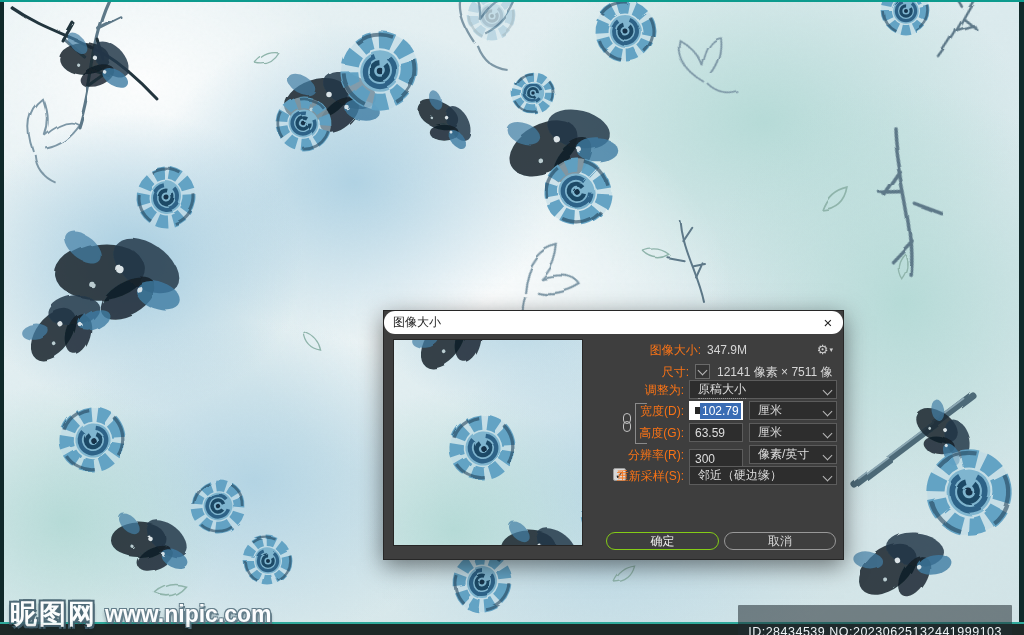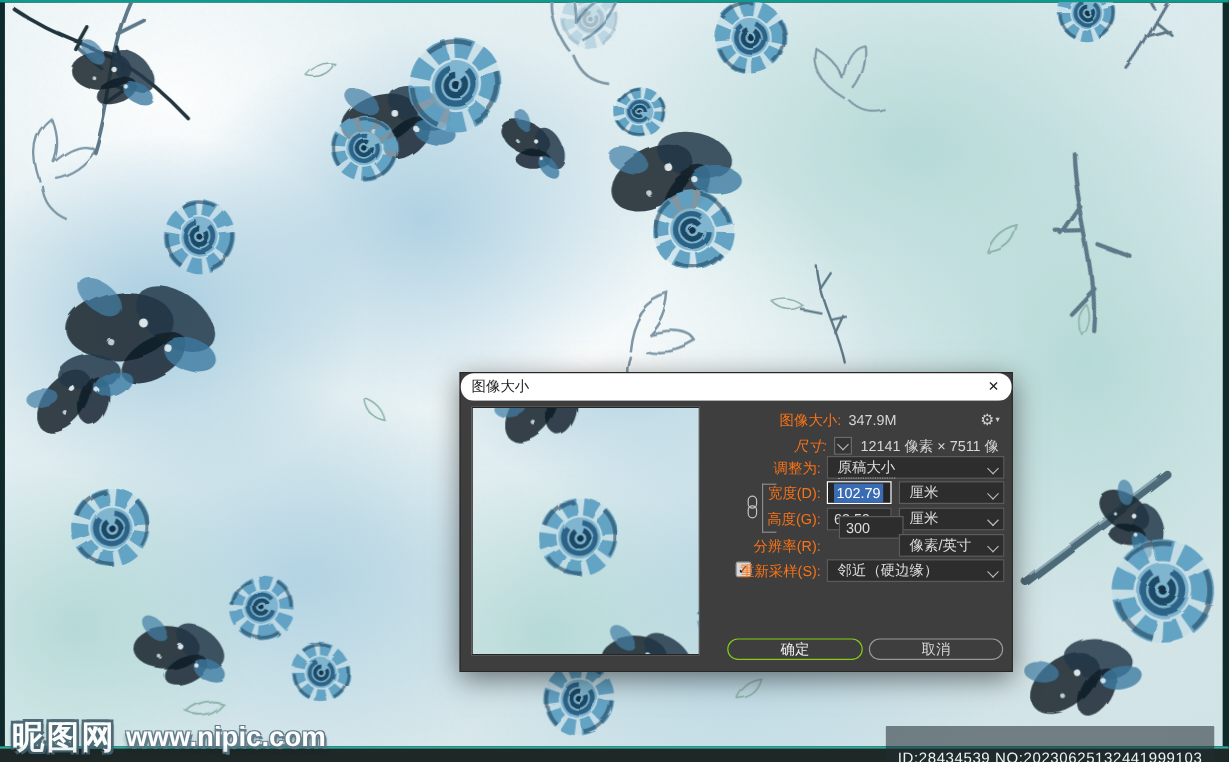--- a/index.html
+++ b/index.html
@@ -35,21 +35,21 @@
   .body { position:absolute; left:0; top:23px; right:0; bottom:0; background:#3e3e3e; }
 
   .preview { position:absolute; left:9px; top:5px; width:190px; height:207px; background:#e7f1f3;
     border:1px solid #262626; overflow:hidden; }
   .preview svg { display:block; }
   .lbl { position:absolute; width:150px; text-align:right; font-size:12px; color:#f97316; height:18px; line-height:18px; }
   .val-text { position:absolute; font-size:12px; color:#d6d6d6; line-height:18px; }
 
   .field { position:absolute; height:19px; background:#2d2d2d; border:1px solid #5c5c5c;
     font-size:12px; color:#dedede; display:flex; align-items:center; padding:0 5px; }
-  .field.focused { border:1px solid #ffffff; background:#262626; }
+  .field.focused { border:6px solid #ffffff; background:#262626; }
   .field.focused .sel { background:#3a6cb4; color:#ffffff; padding:1px 2px; }
 
   .select { position:absolute; height:19px; background:#2d2d2d; border:1px solid #5c5c5c;
     font-size:12px; color:#dedede; display:flex; align-items:center; padding:0 18px 0 8px; cursor:pointer; }
   .select .chev { position:absolute; right:5px; top:6px; }
   .chev { width:7px; height:7px; display:inline-block; border-left:1.5px solid #b9b9b9;
     border-bottom:1.5px solid #b9b9b9; transform:rotate(-45deg); }
   .dotted-u { border-bottom:1px dotted #9a9a9a; }
 
   .dim-chev-box { position:absolute; width:15px; height:15px; border:1px solid #6a6a6a; background:#353535;
@@ -218,21 +218,21 @@
       <div class="preview">
         <svg width="190" height="207" viewBox="0 330 190 207" xmlns="http://www.w3.org/2000/svg">
           <use href="#bgart"></use>
         </svg>
       </div>
 
       <span class="lbl" style="left:167px; top:7px;">图像大小:</span>
       <span class="val-text" style="left:323px; top:7px;">347.9M</span>
       <span class="gear" style="top:7px;">⚙</span>
 
-      <span class="lbl" style="left:155px; top:29px;font-style:italic;">尺寸:</span>
+      <span class="lbl" style="left:155px; top:29px;">尺寸:</span>
       <span class="dim-chev-box" style="left:311px; top:30px;">
           <span class="chev"></span>
         </span>
       <span class="val-text" style="left:333px; top:29px;">12141 像素 × 7511 像素</span>
 
       <span class="lbl" style="left:150px; top:47px;">调整为:</span>
       <div class="select" style="left:305px; top:46px; width:148px;">
         <span class="dotted-u">原稿大小</span>
         <span class="chev"></span>
       </div>
@@ -259,21 +259,21 @@
       <span class="lbl" style="left:150px; top:90px;">高度(G):</span>
       <div class="field" style="left:305px; top:89px; width:54px;">
         <span>63.59</span>
       </div>
       <div class="select" style="left:365px; top:89px; width:88px;">
         <span>厘米</span>
         <span class="chev"></span>
       </div>
 
       <span class="lbl" style="left:150px; top:112px;">分辨率(R):</span>
-      <div class="field" style="left:305px; top:96px; width:54px;margin-left:10px;">
+      <div class="field" style="left:305px; top:115px; width:54px;">
         <span>300</span>
       </div>
       <div class="select" style="left:365px; top:111px; width:88px;">
         <span>像素/英寸</span>
         <span class="chev"></span>
       </div>
 
       <span class="checkbox" style="left:229px; top:134px;">✓</span>
       <span class="lbl" style="left:150px; top:133px;">重新采样(S):</span>
       <div class="select" style="left:305px; top:132px; width:148px;">

